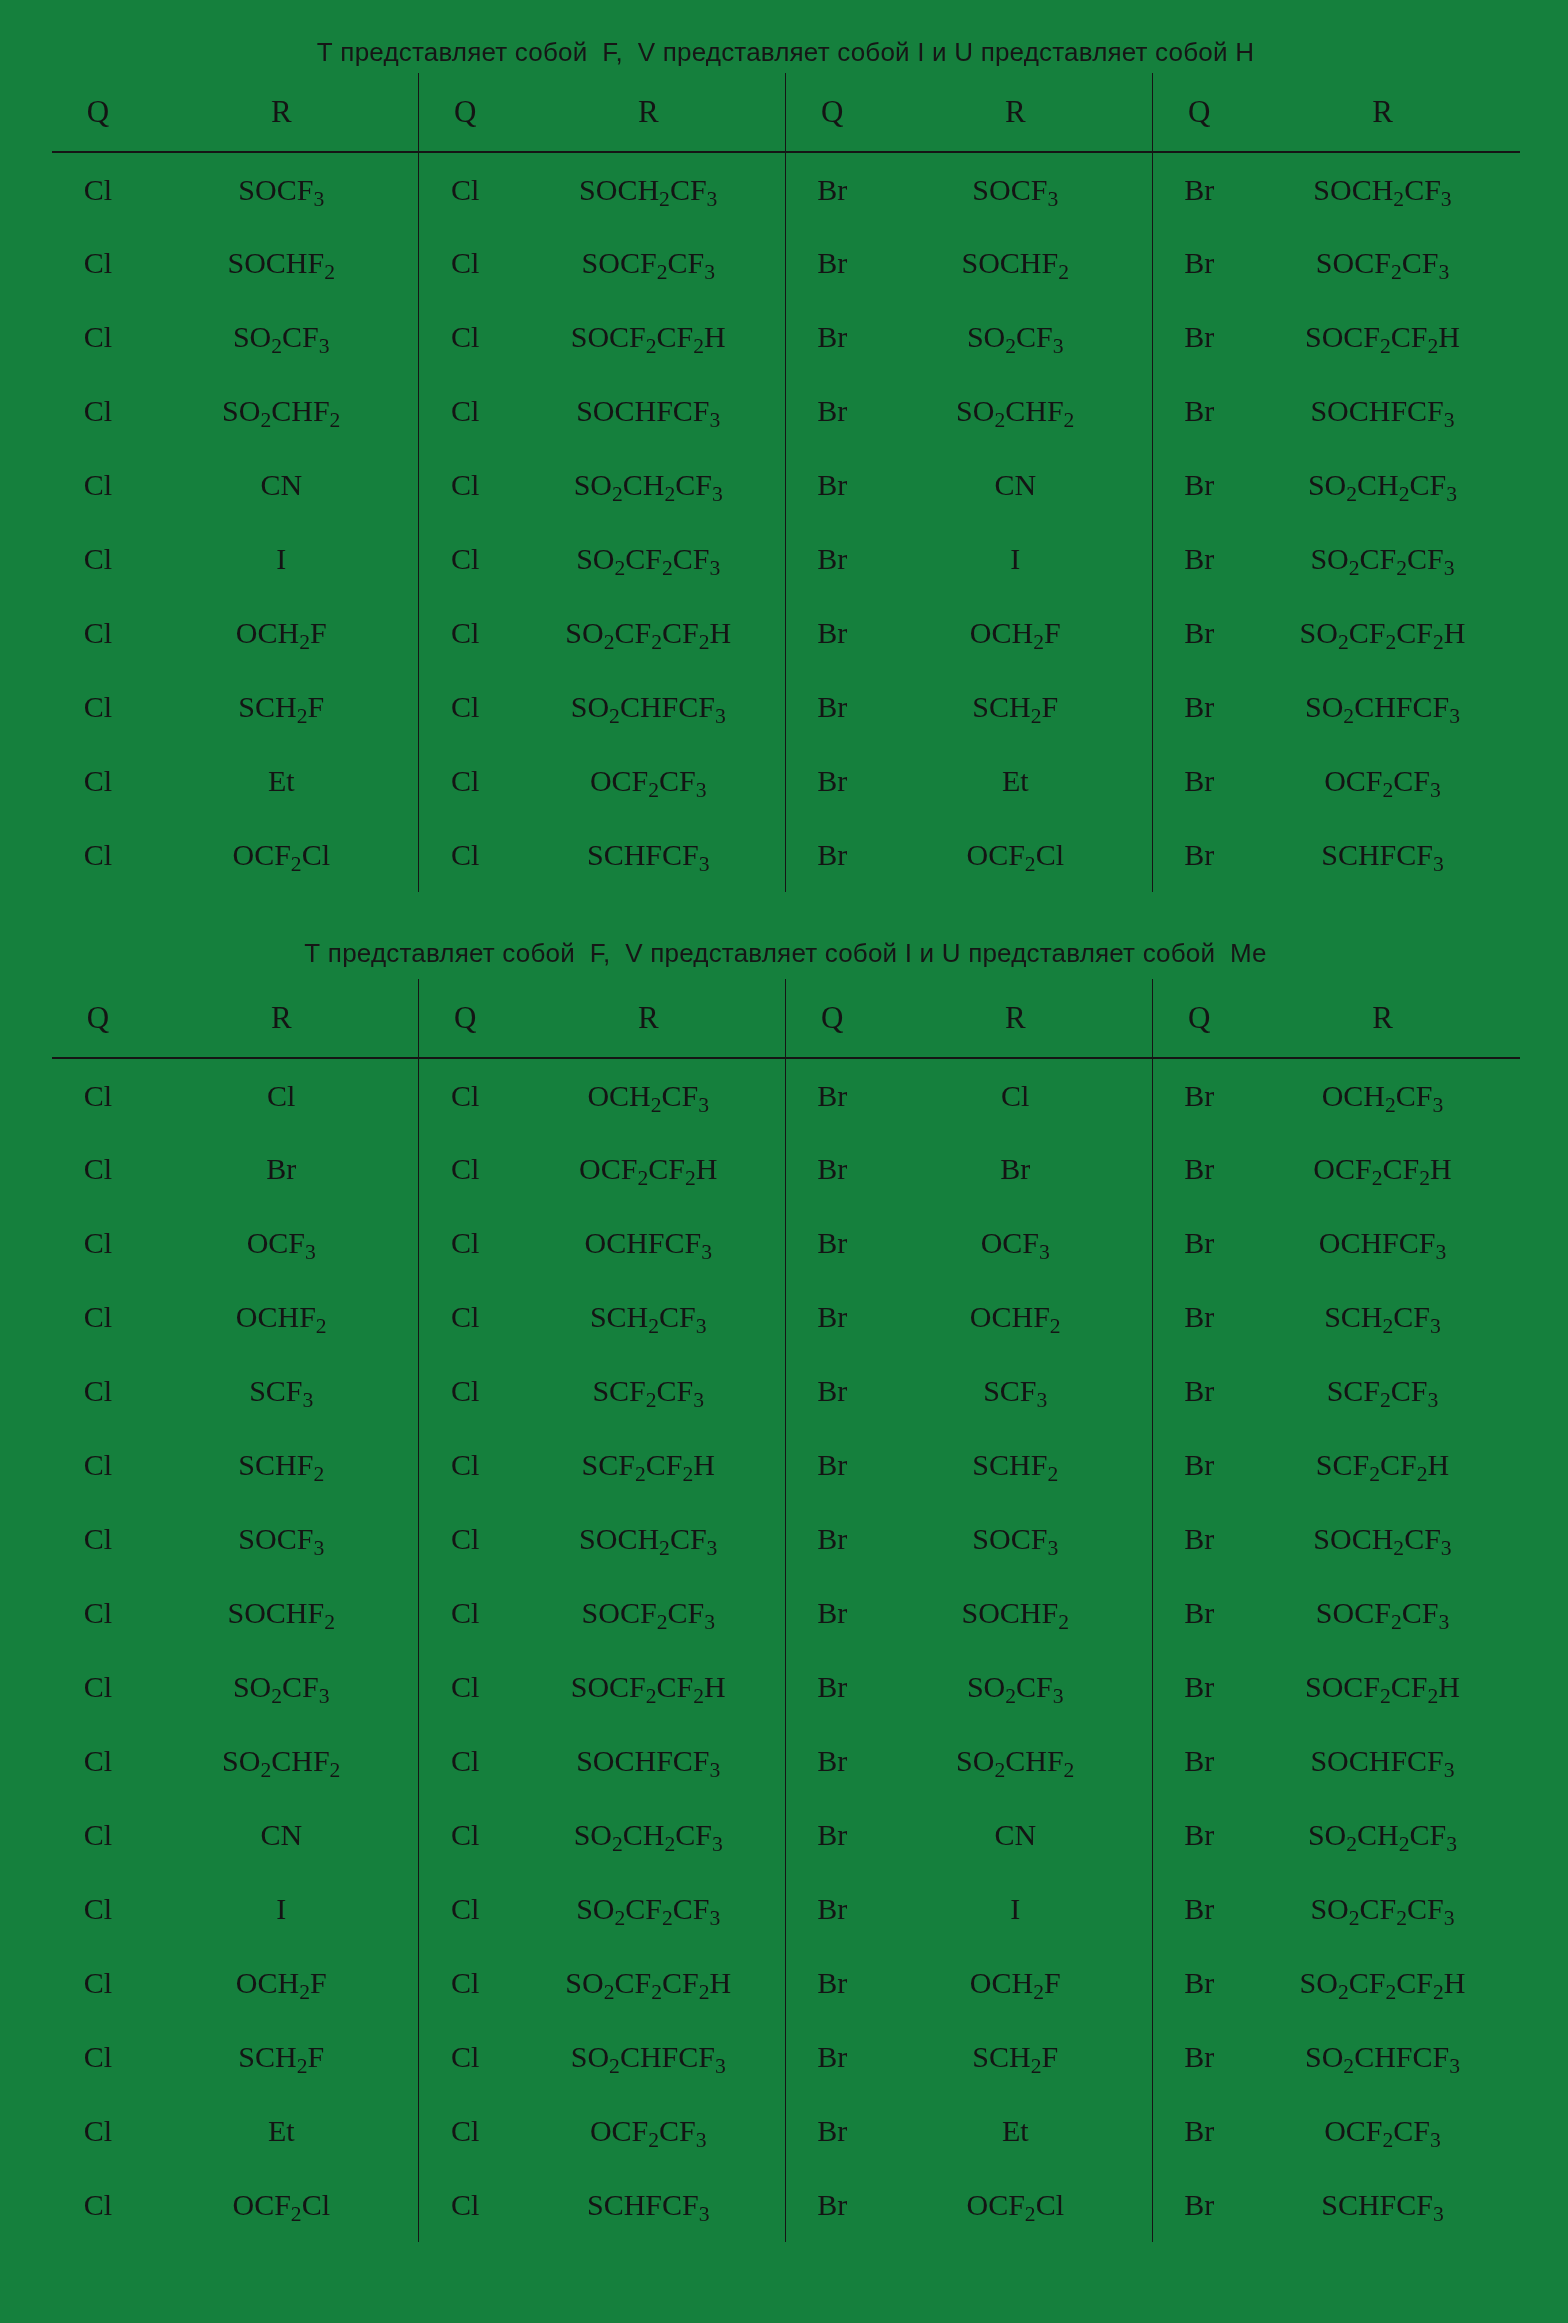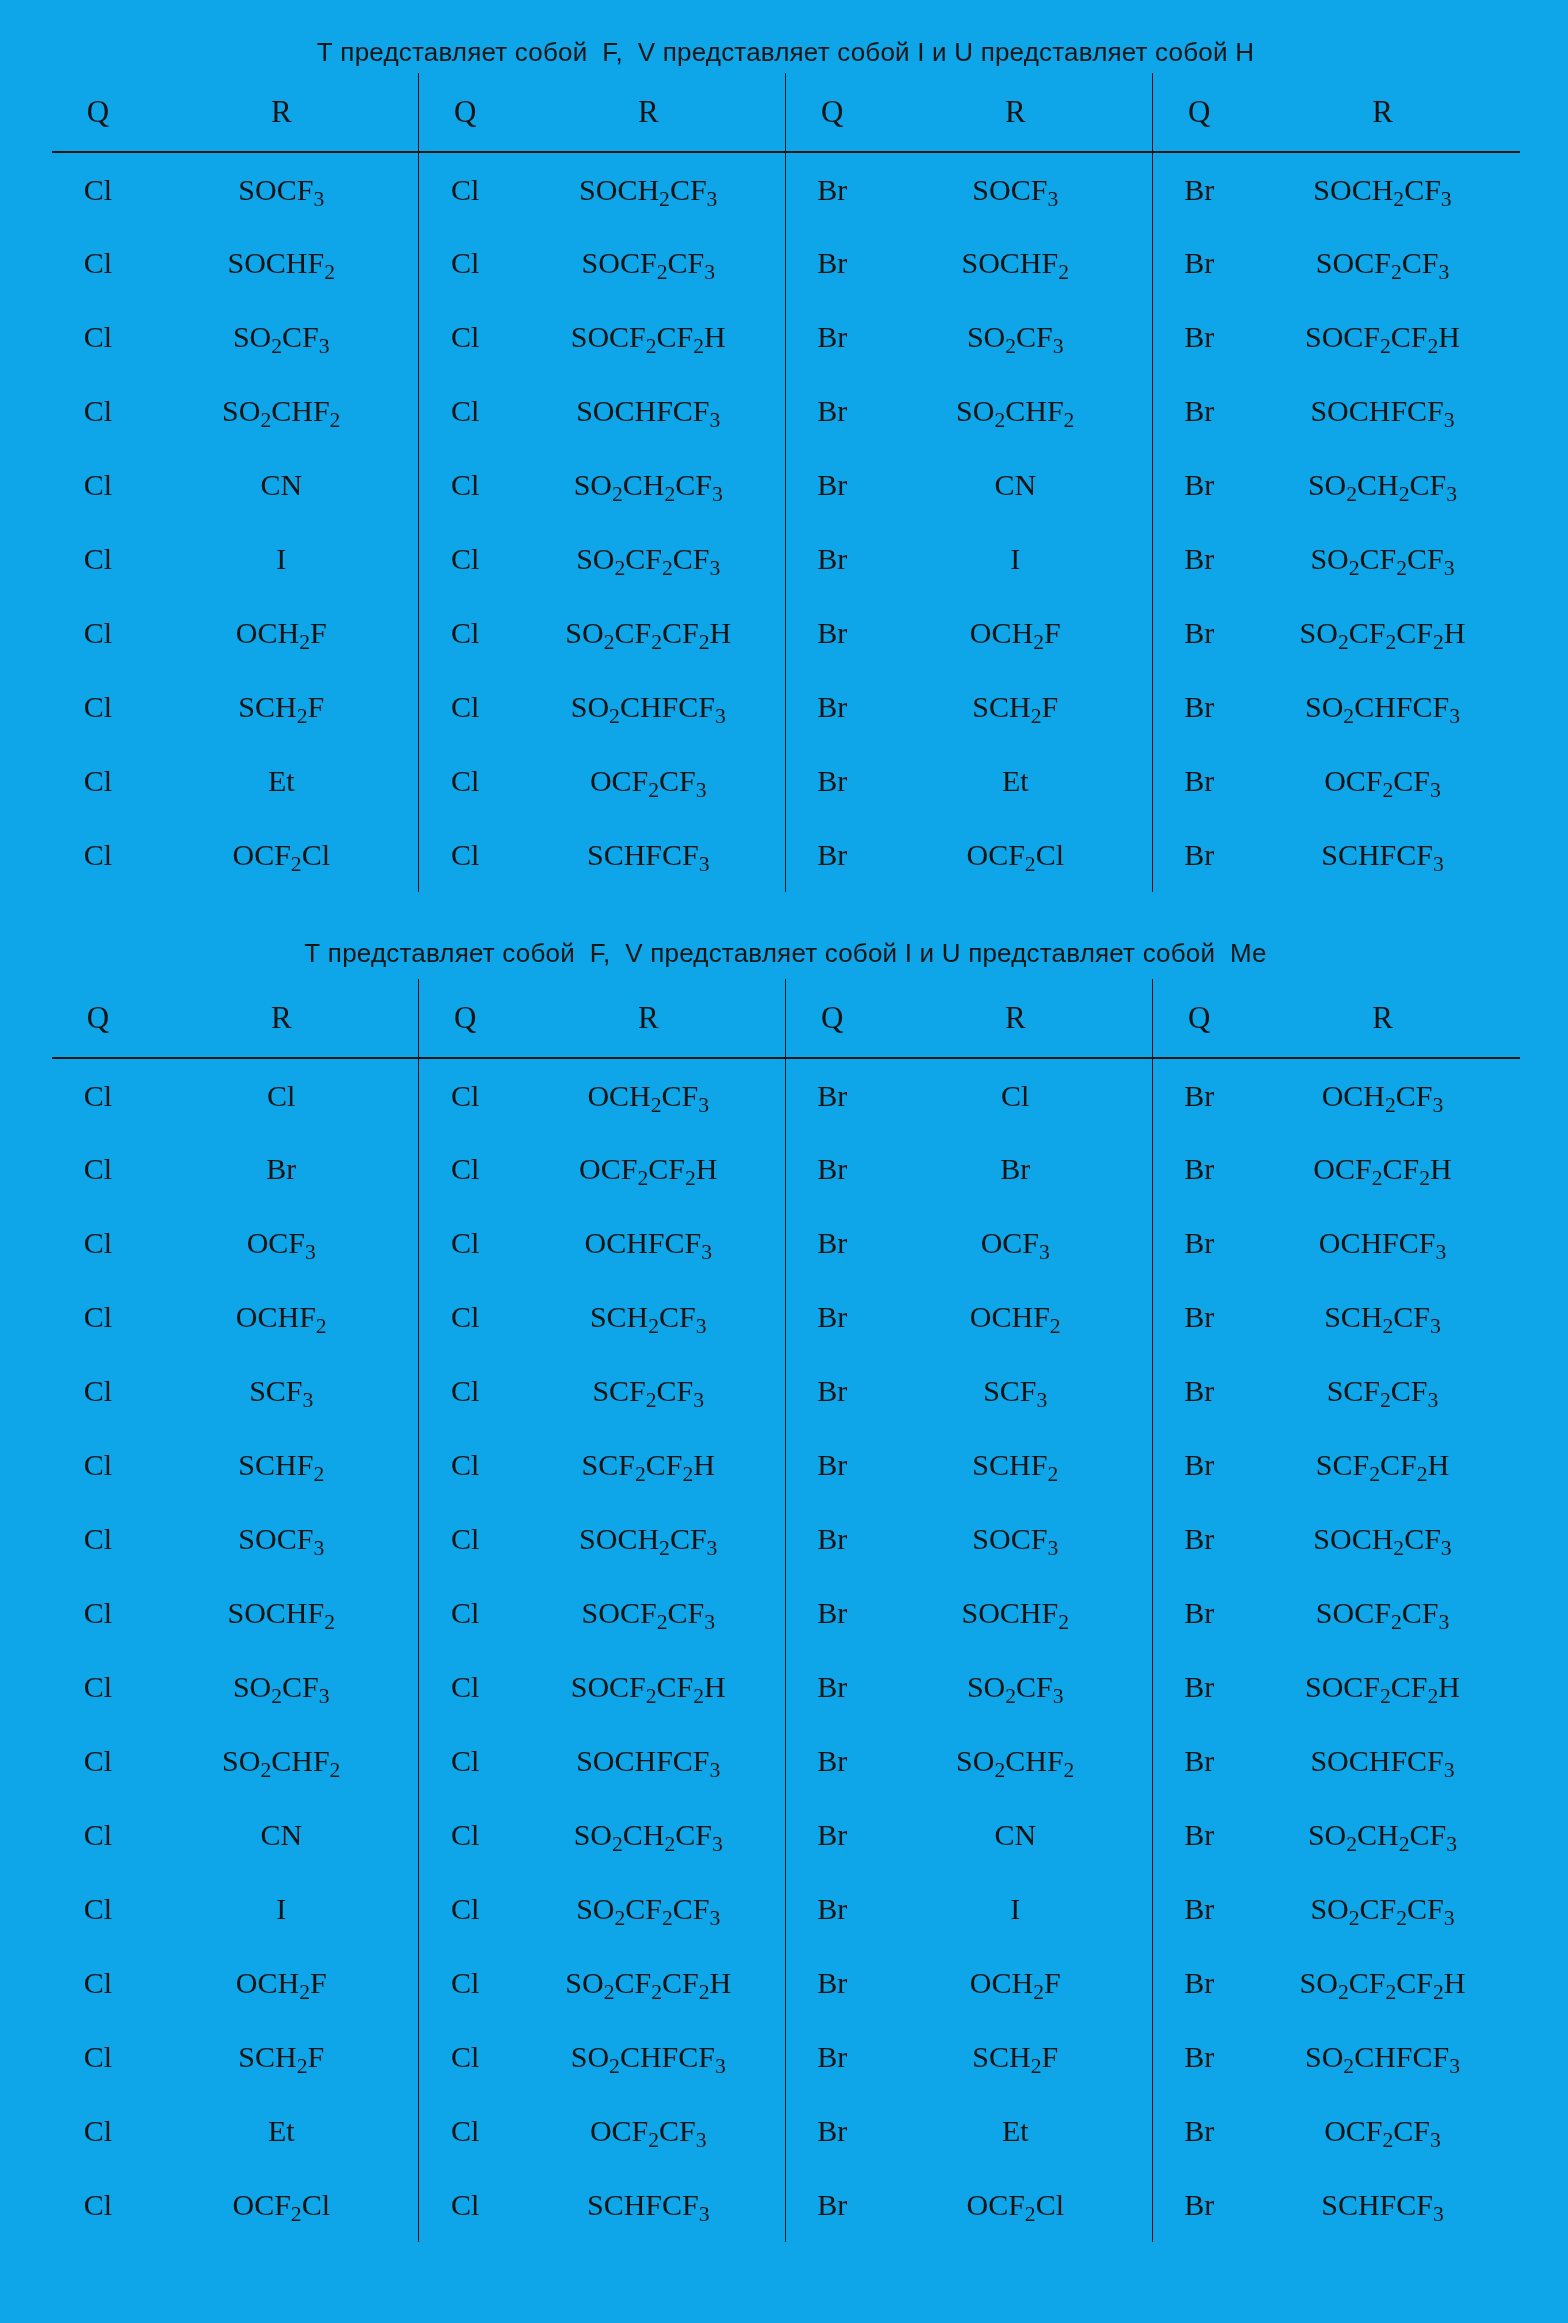--- a/index.html
+++ b/index.html
@@ -6,21 +6,21 @@
   html, body { width:1569px; background:#ffffff; }
   body {
     font-family:"Liberation Serif", serif;
     color:#1a1a1a;
     -webkit-font-smoothing:antialiased;
   }
   .page {
     width:1569px; height:2323px;
     padding:25px 48px 0 50px;
     overflow:hidden;
-    background:#0ea5e9;
+    background:#15803d;
   }
   .tbl-title {
     font-family:"Liberation Sans", sans-serif;
     font-size:26px;
     text-align:center;
     color:#161616;
     letter-spacing:0.2px;
     white-space:pre-wrap;
   }
   .title-1 { margin-top:11.6px; margin-bottom:5.8px; }

